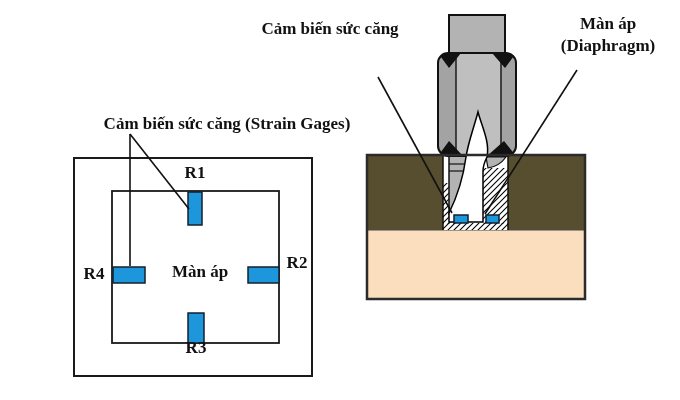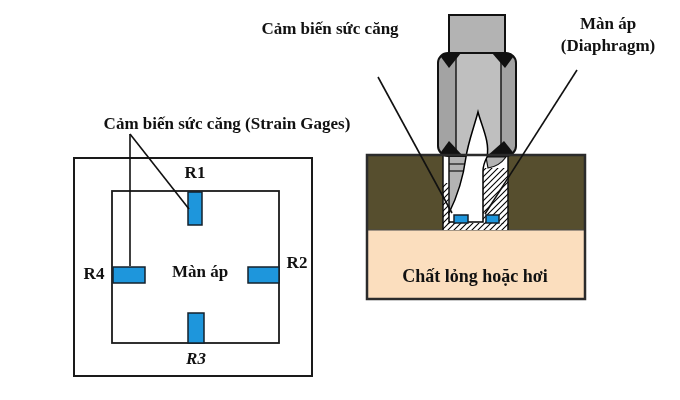--- a/index.html
+++ b/index.html
@@ -96,28 +96,27 @@
 
       <line x1="378" y1="77" x2="452" y2="213" class="ink" stroke-width="1.6"></line>
       <line x1="577" y1="70" x2="485" y2="214" class="ink" stroke-width="1.6"></line>
     </g>
   </svg>
 
   <div class="lbl f17" style="left:207px;top:124px;margin-left:20px;">Cảm biến sức căng (Strain Gages)</div>
 
   <div class="lbl f17" style="left:195px;top:173px;text-align:right;">R1</div>
   <div class="lbl f17" style="left:297px;top:263px;">R2</div>
-  <div class="lbl f17" style="left:196px;top:359px;font-style:italic;">R3</div>
+  <div class="lbl f17" style="left:196px;top:348px;">R3</div>
   <div class="lbl f17" style="left:94px;top:274px;text-align:center;">R4</div>
   <div class="lbl f17" style="left:200px;top:272px;">Màn áp</div>
 
   <div class="lbl-block" style="left:330px;top:18px;">
     <div>Cảm biến sức căng</div>
   </div>
 
   <div class="lbl-block" style="left:608px;top:13px;">
     <div>Màn áp</div>
     <div>(Diaphragm)</div>
   </div>
 
-  <div class="lbl f18" style="left:475px;top:277px;">Chất lỏng hoặc hơi</div>
 
 </div>
 
 </body></html>

